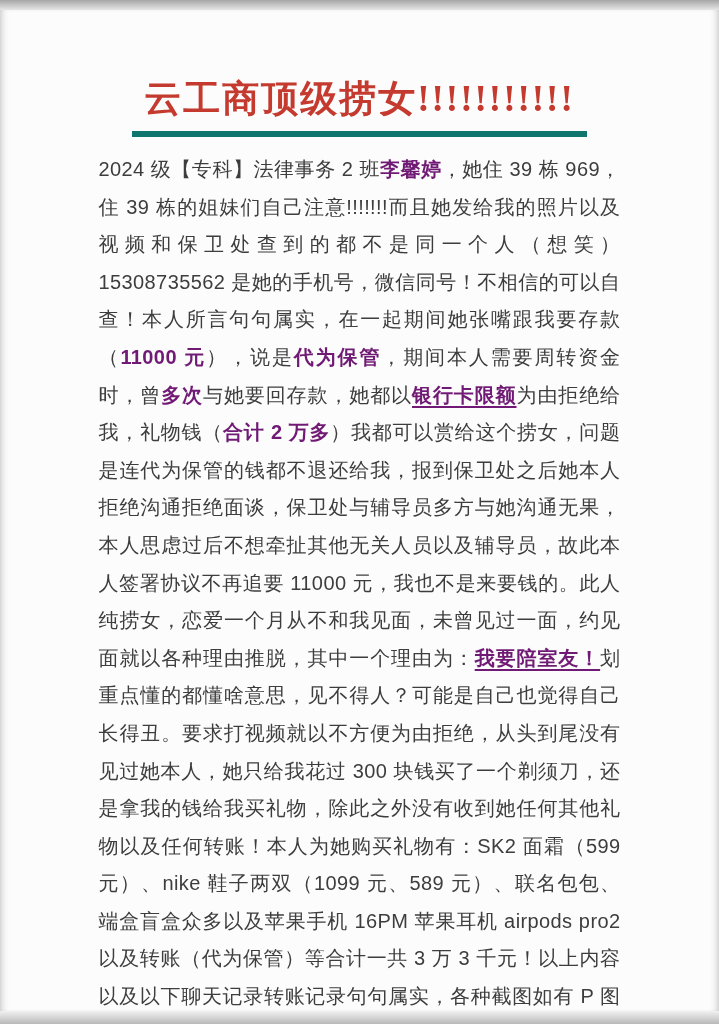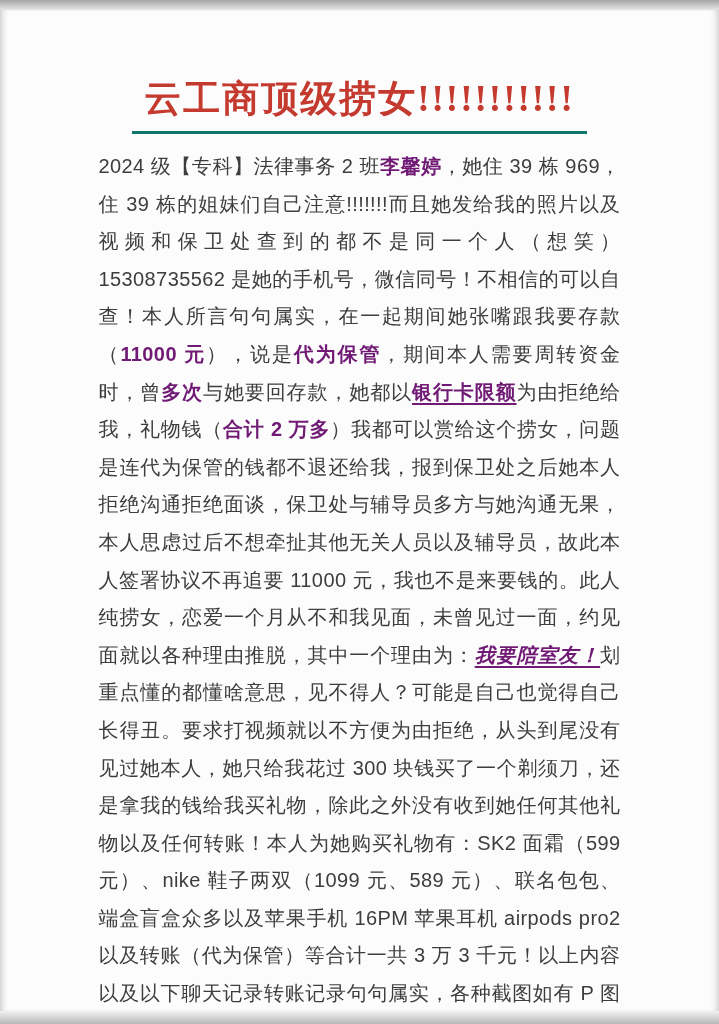--- a/index.html
+++ b/index.html
@@ -30,36 +30,36 @@
   }
   .title-row { text-align: center; padding-top: 64px; }
   .title {
     display: inline-block;
     margin: 0;
     font-family: "Liberation Serif", "DejaVu Serif", serif;
     font-weight: bold;
     font-size: 37px;
     letter-spacing: 2px;
     color: #c43a2f;
-    border-bottom: 3px solid #0f766e;
+    border-bottom: 6px solid #0f766e;
     padding: 0 12px 7px 12px;
     white-space: nowrap;
   }
   .body-text {
     width: 522px;
     margin: 14px auto 0 auto;
     font-size: 20px;
     line-height: 37.6px;
     letter-spacing: 0.4px;
     text-align: justify;
     color: #3d3d3d;
   }
   .hl { color: #701a75; font-weight: bold; }
   .u  { text-decoration: underline; text-underline-offset: 4px; text-decoration-thickness: 2px; }
-  .i  { font-style: italic; }
+  .i  { }
 </style>
 </head>
 <body>
 
 <div class="photo">
   <div class="page">
     <div class="title-row">
       <h1 class="title">云工商顶级捞女!!!!!!!!!!!</h1>
     </div>
     <p class="body-text"><span>2024 级【专科】法律事务 2 班</span><span class="hl">李馨婷</span><span>，她住 39 栋 969，住 39 栋的姐妹们自己注意!!!!!!!而且她发给我的照片以及视频和保卫处查到的都不是同一个人（想笑）15308735562 是她的手机号，微信同号！不相信的可以自查！本人所言句句属实，在一起期间她张嘴跟我要存款（</span><span class="hl">11000 元</span><span>），说是</span><span class="hl">代为保管</span><span>，期间本人需要周转资金时，曾</span><span class="hl">多次</span><span>与她要回存款，她都以</span><span class="hl u">银行卡限额</span><span>为由拒绝给我，礼物钱（</span><span class="hl">合计 2 万多</span><span>）我都可以赏给这个捞女，问题是连代为保管的钱都不退还给我，报到保卫处之后她本人拒绝沟通拒绝面谈，保卫处与辅导员多方与她沟通无果，本人思虑过后不想牵扯其他无关人员以及辅导员，故此本人签署协议不再追要 11000 元，我也不是来要钱的。此人纯捞女，恋爱一个月从不和我见面，未曾见过一面，约见面就以各种理由推脱，其中一个理由为：</span><span class="hl u i">我要陪室友！</span><span>划重点懂的都懂啥意思，见不得人？可能是自己也觉得自己长得丑。要求打视频就以不方便为由拒绝，从头到尾没有见过她本人，她只给我花过 300 块钱买了一个剃须刀，还是拿我的钱给我买礼物，除此之外没有收到她任何其他礼物以及任何转账！本人为她购买礼物有：SK2 面霜（599 元）、nike 鞋子两双（1099 元、589 元）、联名包包、端盒盲盒众多以及苹果手机 16PM 苹果耳机 airpods pro2 以及转账（代为保管）等合计一共 3 万 3 千元！以上内容以及以下聊天记录转账记录句句属实，各种截图如有 P 图造假亦或是半句虚言本人不得好死！附上转账记录！消费记录！购买记录！本人如果出轨或者有其他原则性问题的话本人直接当场被雷劈死！本</span></p>

